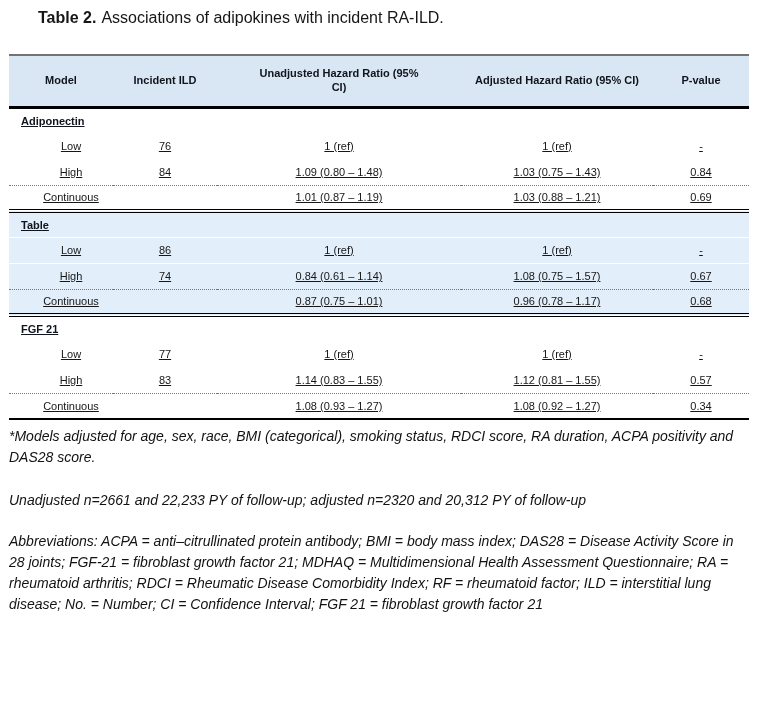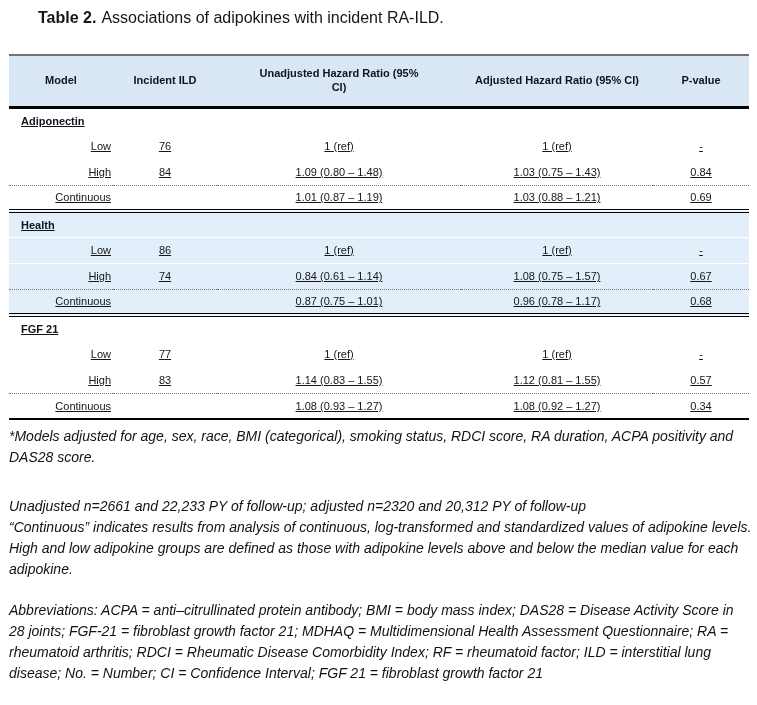--- a/index.html
+++ b/index.html
@@ -40,42 +40,42 @@
     color: #10141c;
   }
   thead th .wrap { display: inline-block; max-width: 172px; }
   tbody td {
     height: 26px;
     padding: 1px 2px;
     text-align: center;
     vertical-align: middle;
     text-decoration: underline;
   }
-  td.model { text-align: right; padding-left: 22px; margin-top: 13px; }
+  td.model { text-align: center; padding-left: 22px; margin-top: 13px; }
   tr.section-row td {
     font-weight: bold;
     text-align: left;
     padding-left: 12px;
     color: #10141c;
   }
   tr.sep { border-top: 4px double #000; }
   tr.dotted { border-top: 1px dotted #777; }
   tr.hl td { background: #e2eefa; }
   tr.hl-line td { border-bottom: 1px solid #ffffff; }
 
   
   .fn {
     font-style: italic;
     font-size: 14px;
     line-height: 21px;
     width: 744px;
     color: #121212;
   }
   .fn-models { margin-top: 6px; }
-  .fn-sample { margin-top: 28px; }
+  .fn-sample { margin-top: 22px; }
   .fn-abbr  { margin-top: 20px; }
 </style>
 </head>
 <body>
 
 <div class="page">
 
   <div class="caption">
     <span class="cap-label">Table 2.</span><span class="cap-text">Associations of adipokines with incident RA-ILD.</span>
   </div>
@@ -118,21 +118,21 @@
       </tr>
       <tr class="dotted">
         <td class="model">Continuous</td>
         <td></td>
         <td>1.01 (0.87 – 1.19)</td>
         <td>1.03 (0.88 – 1.21)</td>
         <td>0.69</td>
       </tr>
 
       <tr class="section-row sep hl hl-line">
-        <td colspan="5">Health</td>
+        <td colspan="5">Table</td>
       </tr>
       <tr class="hl hl-line">
         <td class="model">Low</td>
         <td>86</td>
         <td>1 (ref)</td>
         <td>1 (ref)</td>
         <td>-</td>
       </tr>
       <tr class="hl">
         <td class="model">High</td>
@@ -173,18 +173,17 @@
         <td>1.08 (0.92 – 1.27)</td>
         <td>0.34</td>
       </tr>
     </tbody>
   </table>
 
   <div class="fn fn-models">*Models adjusted for age, sex, race, BMI (categorical), smoking status, RDCI score, RA duration, ACPA positivity and DAS28 score.</div>
 
   <div class="fn fn-sample">
     <div>Unadjusted n=2661 and 22,233 PY of follow-up; adjusted n=2320 and 20,312 PY of follow-up</div>
-    <div>“Continuous” indicates results from analysis of continuous, log-transformed and standardized values of adipokine levels. High and low adipokine groups are defined as those with adipokine levels above and below the median value for each adipokine.</div>
   </div>
 
   <div class="fn fn-abbr">Abbreviations: ACPA = anti–citrullinated protein antibody; BMI = body mass index; DAS28 = Disease Activity Score in 28 joints; FGF-21 = fibroblast growth factor 21; MDHAQ = Multidimensional Health Assessment Questionnaire; RA = rheumatoid arthritis; RDCI = Rheumatic Disease Comorbidity Index; RF = rheumatoid factor; ILD = interstitial lung disease; No. = Number; CI = Confidence Interval; FGF 21 = fibroblast growth factor 21</div>
 
 </div>
 
 </body></html>

